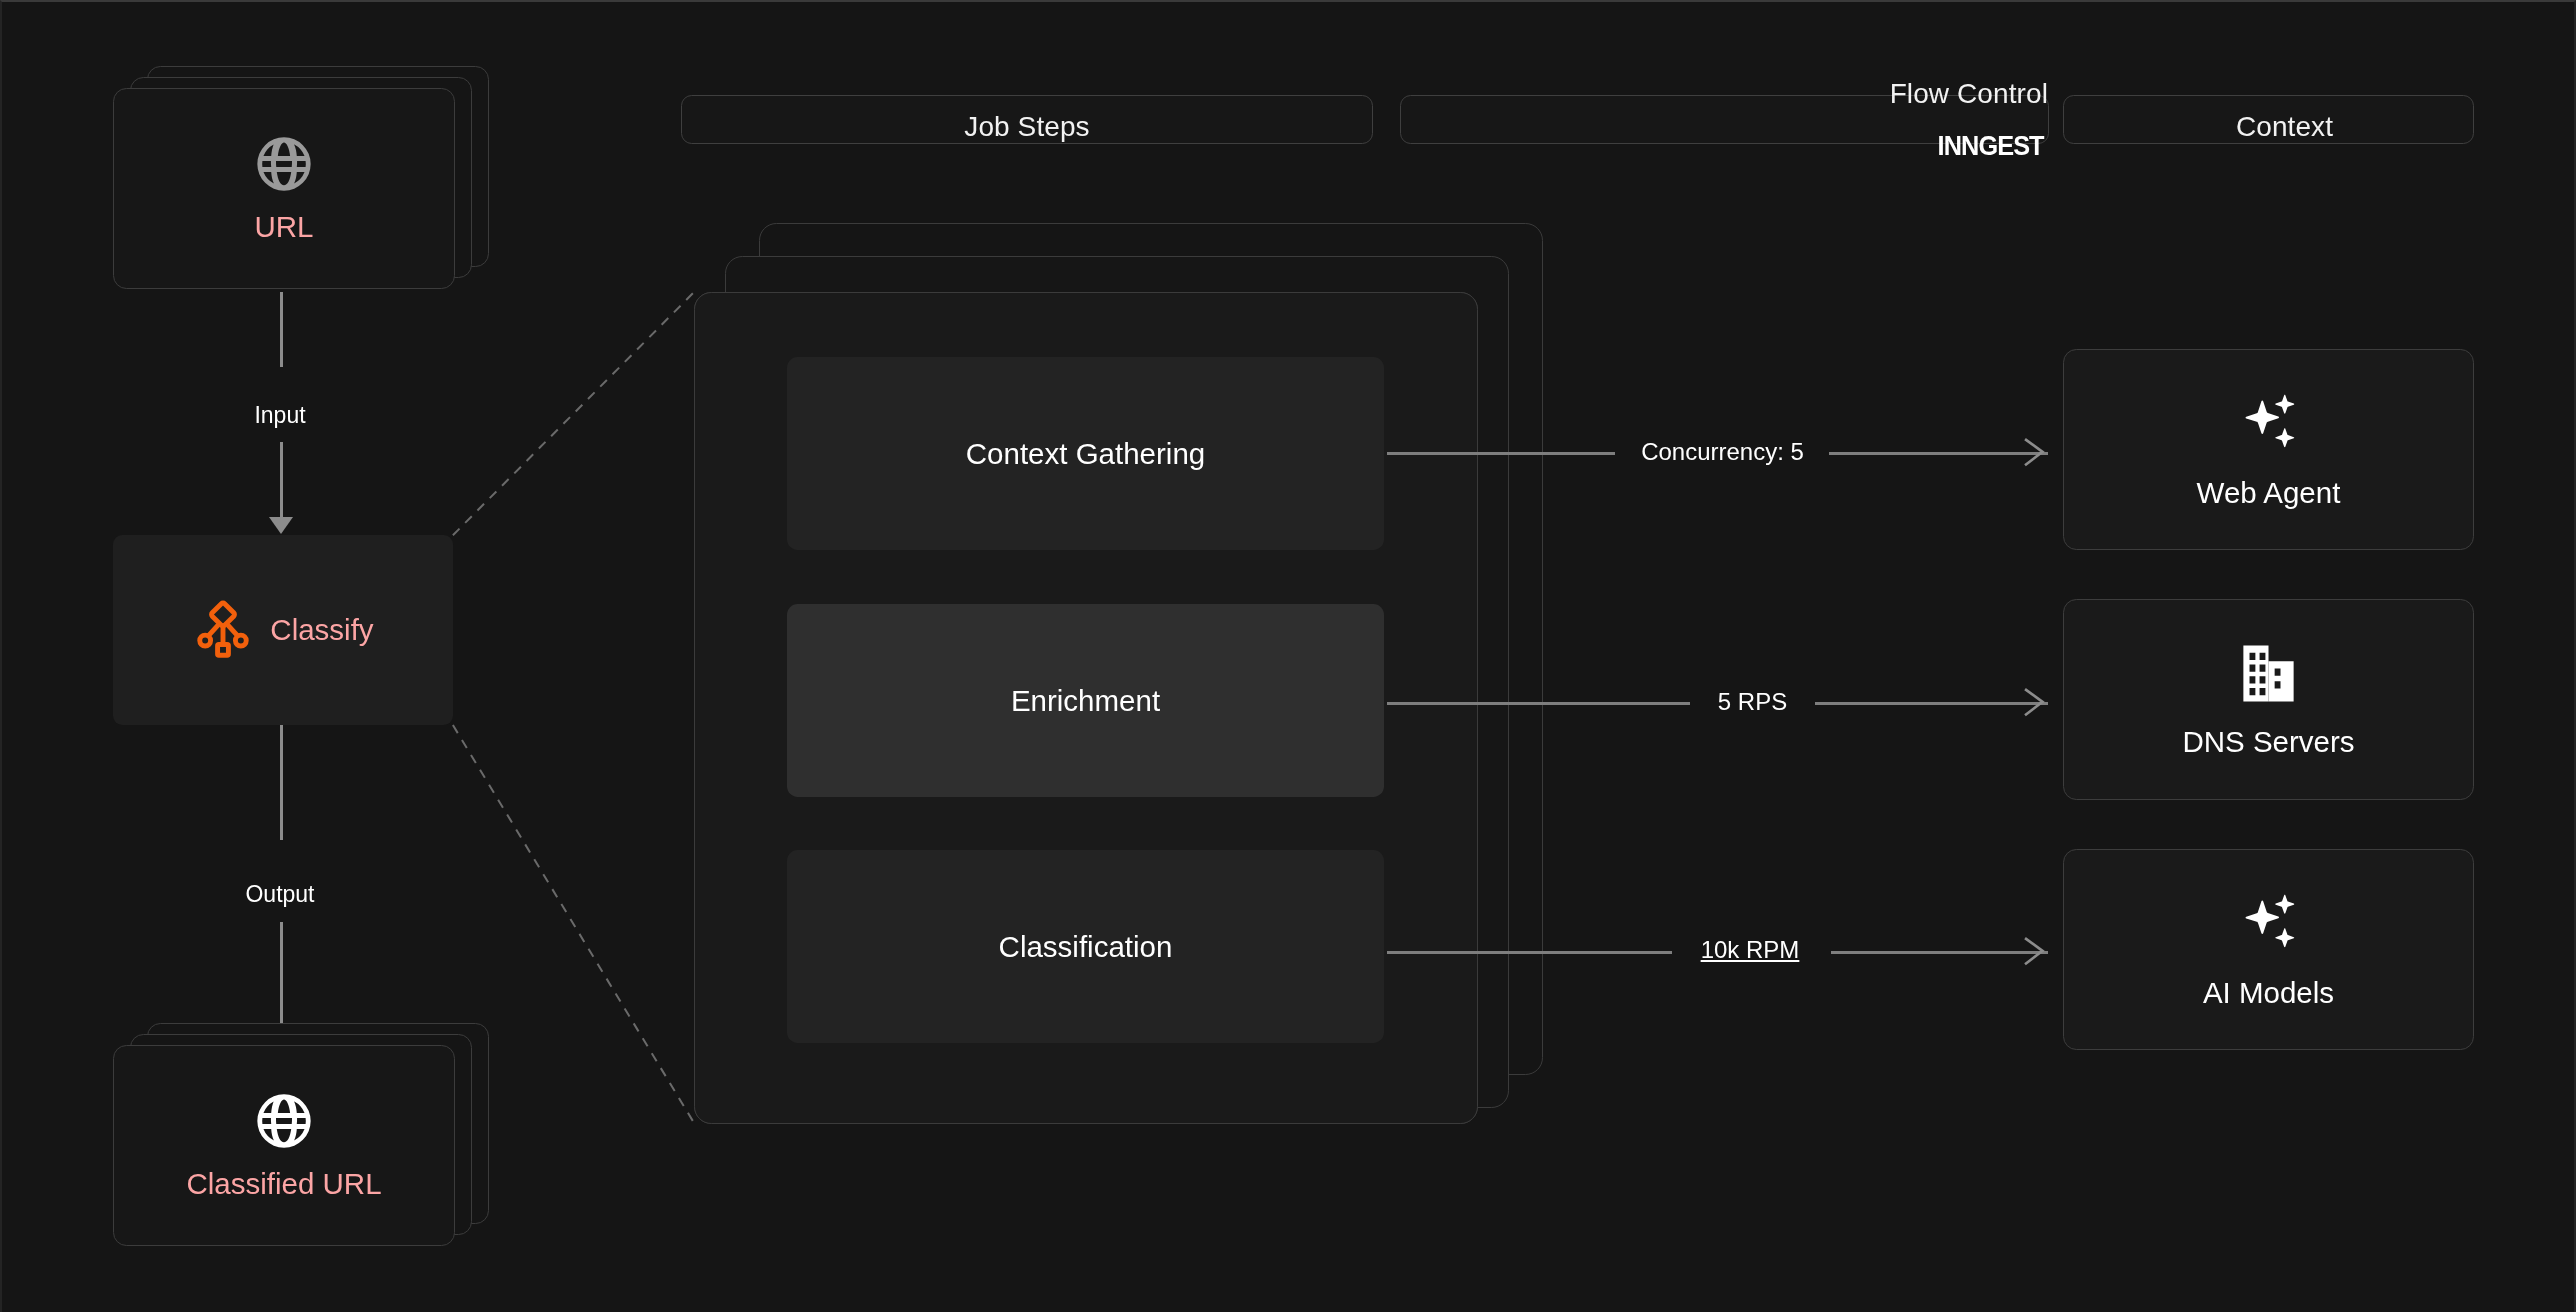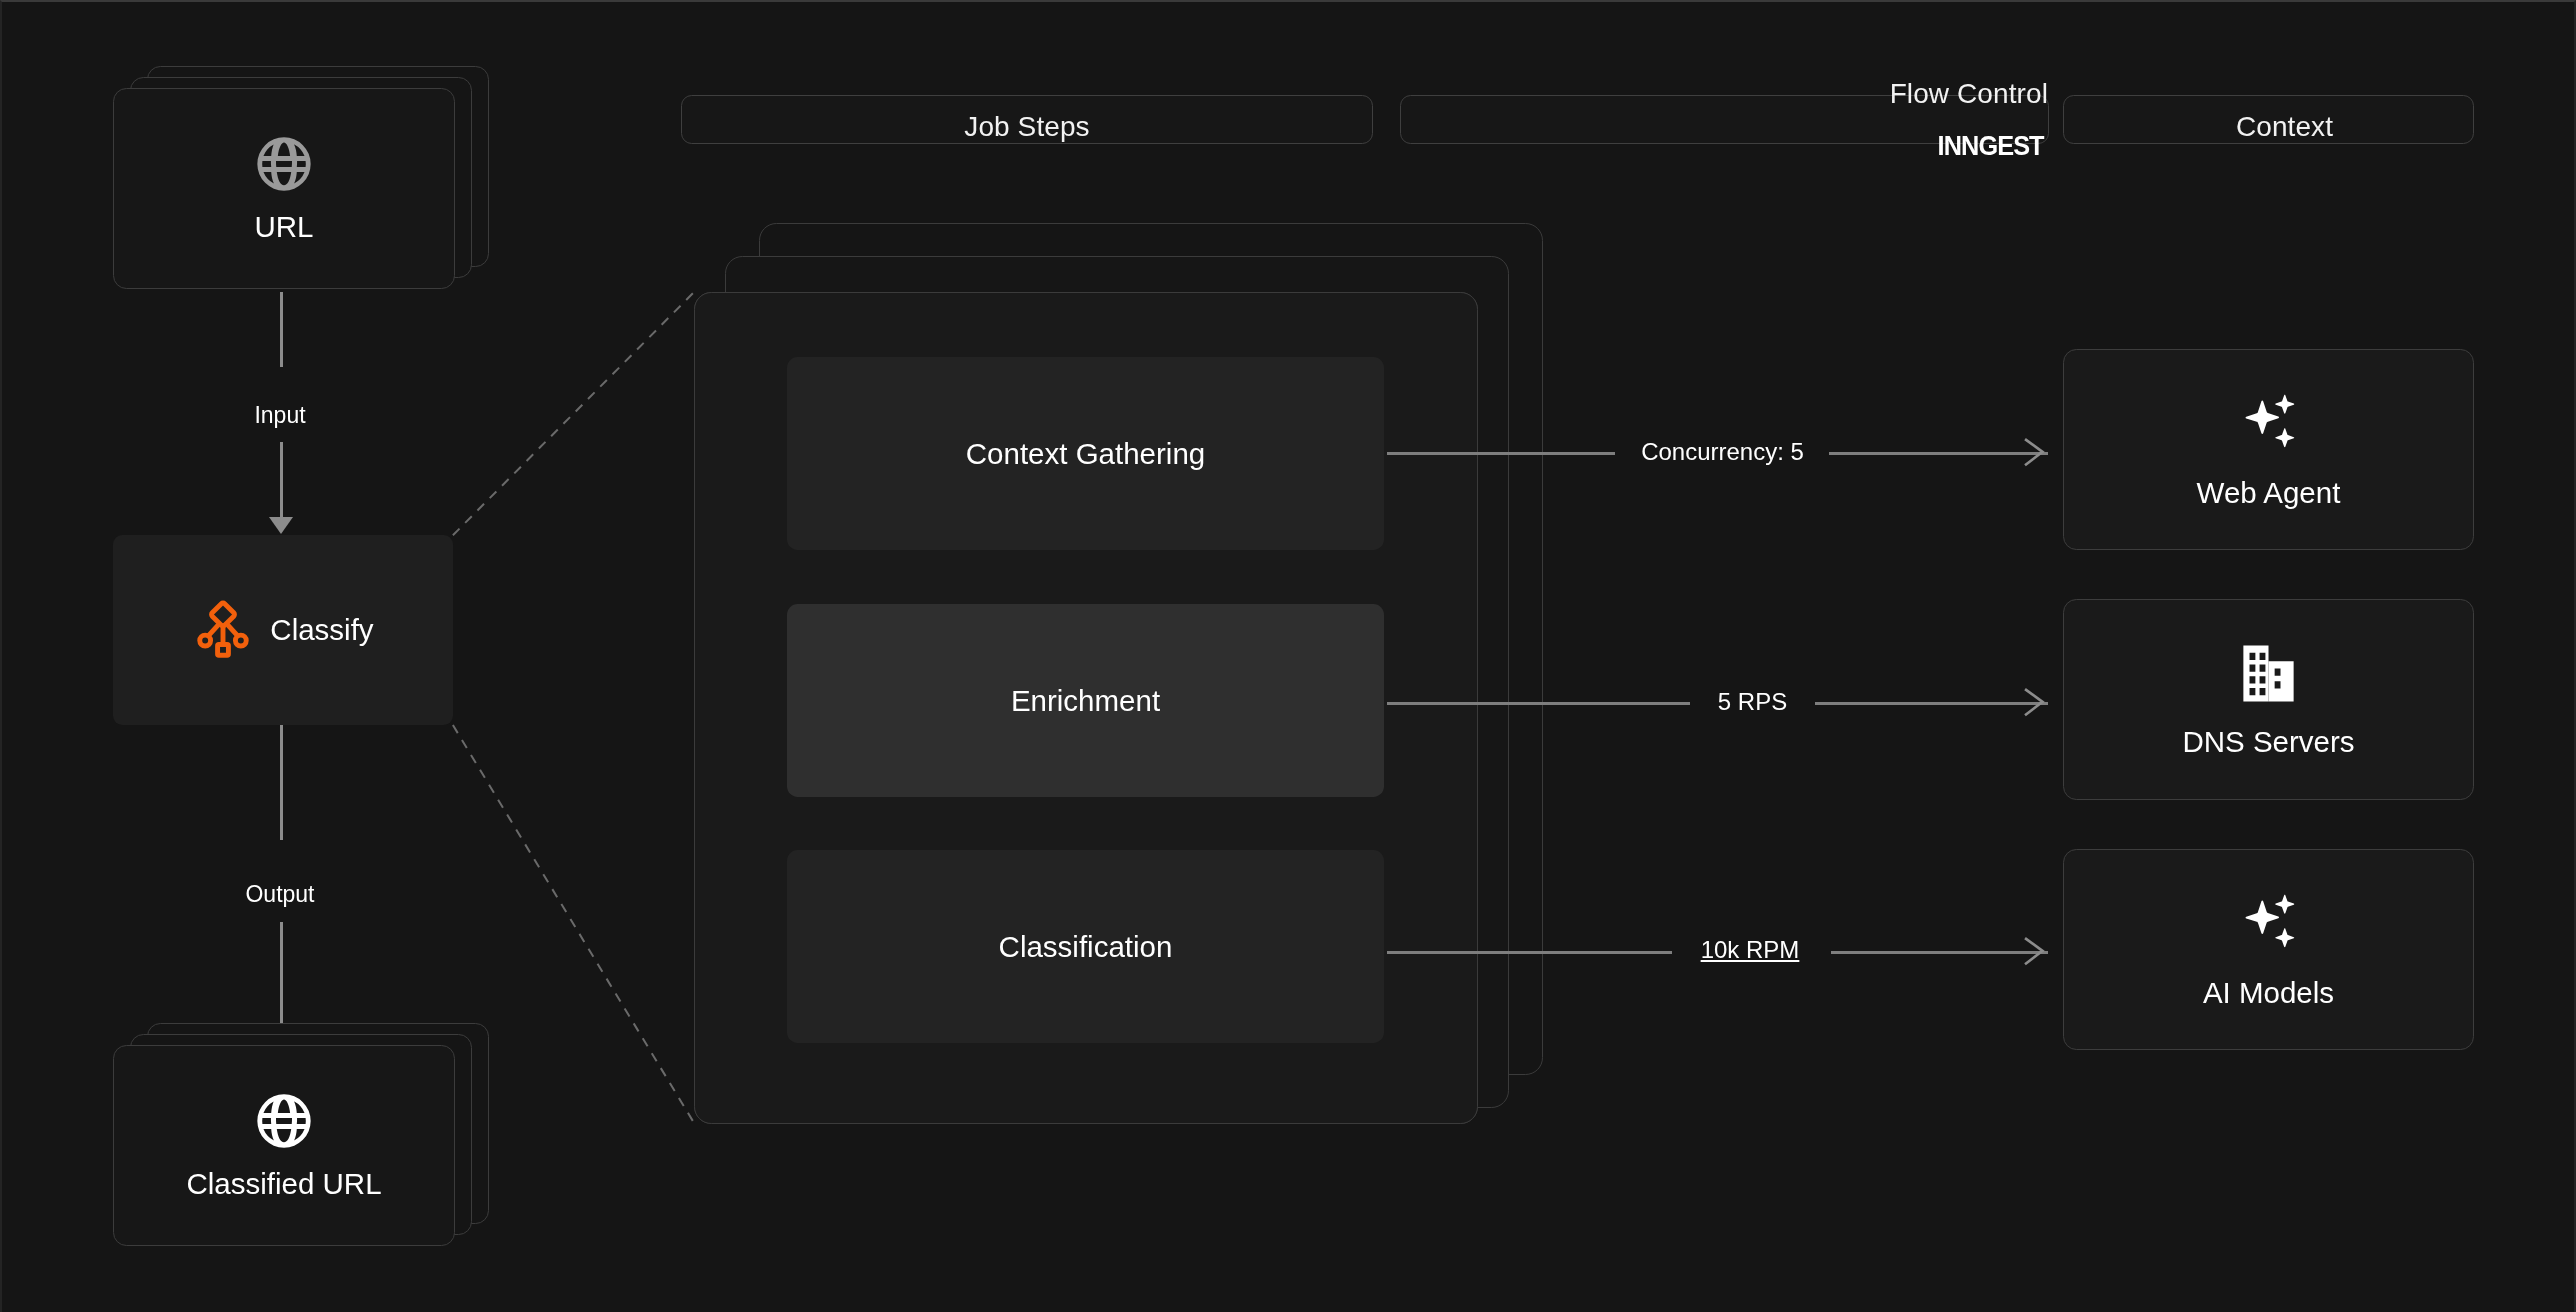--- a/index.html
+++ b/index.html
@@ -56,21 +56,21 @@
     position:absolute;
     left:0; top:21.5px;
     width:342px; height:201px;
     border:1.3px solid #3c3c3c;
     border-radius:13.4px;
     background:#171717;
     display:flex; flex-direction:column;
     align-items:center; justify-content:center;
     gap:14.8px;
   }
-  .entity-label { color:#ffffff; font-size:29.5px; }
+  .entity-label { color:#fca5a5; font-size:29.5px; }
 
   
   .node {
     position:absolute;
     border-radius:9.4px;
     background:#1f1f1f;
     display:flex; flex-direction:row;
     align-items:center; justify-content:center;
     gap:16px;
   }

